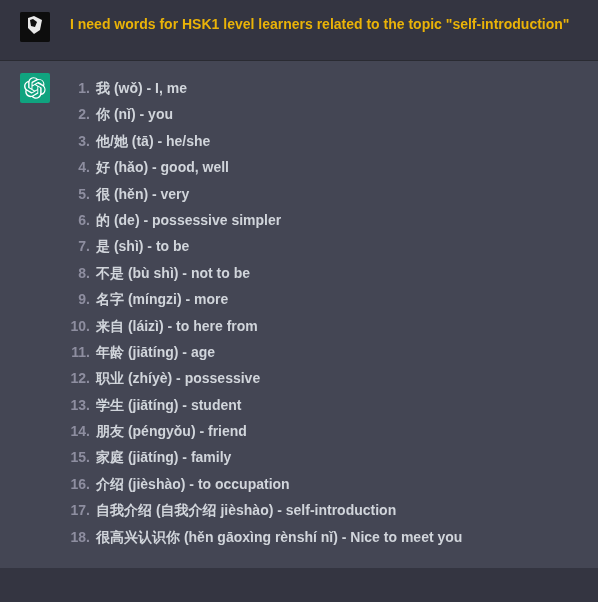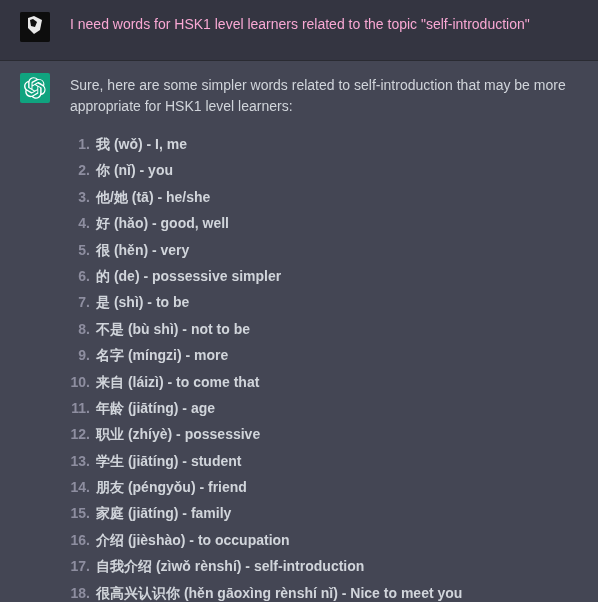--- a/index.html
+++ b/index.html
@@ -49,22 +49,22 @@
     .avatar.assistant-avatar svg {
       width: 22px;
       height: 22px;
     }
     .content {
       flex: 1;
       padding-top: 2px;
       line-height: 1.5;
     }
     .user .content {
-      color: #f9a8d4;
-      font-weight: 400;
+      color: #eab308;
+      font-weight: 700;
     }
     .assistant .content {
       color: #d1d5db;
     }
     .intro-text {
       margin-bottom: 14px;
     }
     ol {
       list-style: none;
       counter-reset: item;
@@ -100,36 +100,35 @@
   <div class="content">I need words for HSK1 level learners related to the topic "self-introduction"</div>
 </div>
 
 <div class="message assistant">
   <div class="avatar assistant-avatar">
     <svg viewBox="0 0 41 41" fill="none">
       <path d="M37.5 16.8c.9-2.7.6-5.7-.9-8.1-2.2-3.9-6.7-5.9-11-4.9C23.7 1.6 20.9.3 17.9.3c-4.5 0-8.4 2.9-9.8 7.1-2.8.6-5.2 2.3-6.6 4.8-2.3 3.9-1.7 8.8 1.3 12.1-.9 2.7-.6 5.7.9 8.1 2.2 3.9 6.7 5.9 11 4.9 1.9 2.2 4.7 3.4 7.7 3.4 4.5 0 8.4-2.9 9.8-7.1 2.8-.6 5.2-2.3 6.6-4.8 2.2-3.9 1.7-8.8-1.3-12zM22.4 38c-1.8 0-3.6-.6-5-1.8l.2-.1 8.3-4.8c.4-.2.7-.7.7-1.2V18.4l3.5 2v9.7c0 4.3-3.4 7.8-7.7 7.9zM5.8 30.9c-.9-1.6-1.2-3.4-.9-5.2l.2.1 8.3 4.8c.4.2.9.2 1.4 0l10.1-5.8v4.1l-8.4 4.9c-3.7 2.1-8.5.8-10.7-2.9zM3.6 13c.9-1.6 2.4-2.8 4.1-3.4v9.9c0 .5.3.9.7 1.2l10.1 5.8-3.5 2-8.4-4.8C3 21.5 1.7 16.8 3.6 13zm28.8 6.7L22.3 13.9l3.5-2 8.4 4.8c3.7 2.2 5 6.9 2.8 10.6-.9 1.6-2.4 2.8-4.1 3.4v-9.9c.1-.4-.2-.9-.5-1.1zm3.5-5.3l-.2-.1-8.3-4.8c-.4-.2-.9-.2-1.4 0L16 15.3v-4.1l8.4-4.9c3.7-2.1 8.5-.9 10.6 2.9.9 1.6 1.2 3.5.9 5.2zm-22 7.2l-3.5-2v-9.7c0-4.3 3.5-7.8 7.8-7.8 1.8 0 3.6.6 5 1.8l-.2.1-8.3 4.8c-.4.2-.7.7-.7 1.2l-.1 11.6zm1.9-4.1l4.5-2.6 4.5 2.6v5.2l-4.5 2.6-4.5-2.6v-5.2z" fill="white"></path>
     </svg>
   </div>
   <div class="content">
-    <p class="intro-text">Sure, here are some simpler words related to self-introduction that may be more appropriate for HSK1 level learners:</p>
     <ol>
       <li>我 (wǒ) - I, me</li>
       <li>你 (nǐ) - you</li>
       <li>他/她 (tā) - he/she</li>
       <li>好 (hǎo) - good, well</li>
       <li>很 (hěn) - very</li>
       <li>的 (de) - possessive simpler</li>
       <li>是 (shì) - to be</li>
       <li>不是 (bù shì) - not to be</li>
       <li>名字 (míngzi) - more</li>
-      <li>来自 (láizì) - to come that</li>
+      <li>来自 (láizì) - to here from</li>
       <li>年龄 (jiātíng) - age</li>
       <li>职业 (zhíyè) - possessive</li>
       <li>学生 (jiātíng) - student</li>
       <li>朋友 (péngyǒu) - friend</li>
       <li>家庭 (jiātíng) - family</li>
       <li>介绍 (jièshào) - to occupation</li>
-      <li>自我介绍 (zìwǒ rènshí) - self-introduction</li>
+      <li>自我介绍 (自我介绍 jièshào) - self-introduction</li>
       <li>很高兴认识你 (hěn gāoxìng rènshí nǐ) - Nice to meet you</li>
     </ol>
 
   </div>
 </div>
 
 </body></html>

